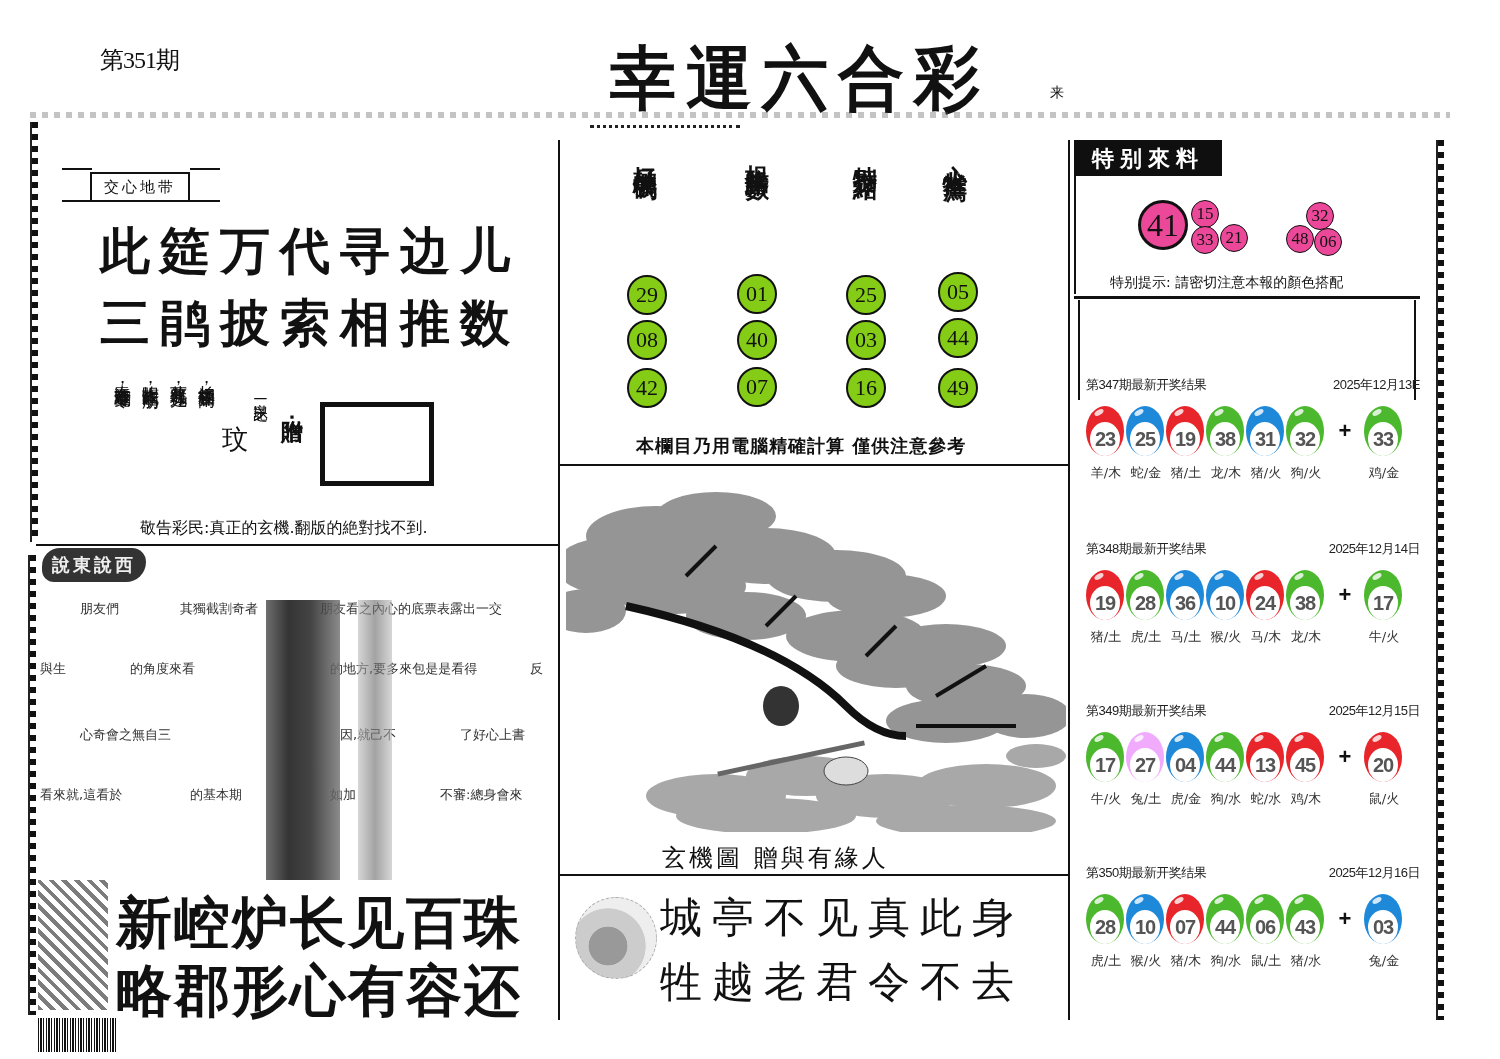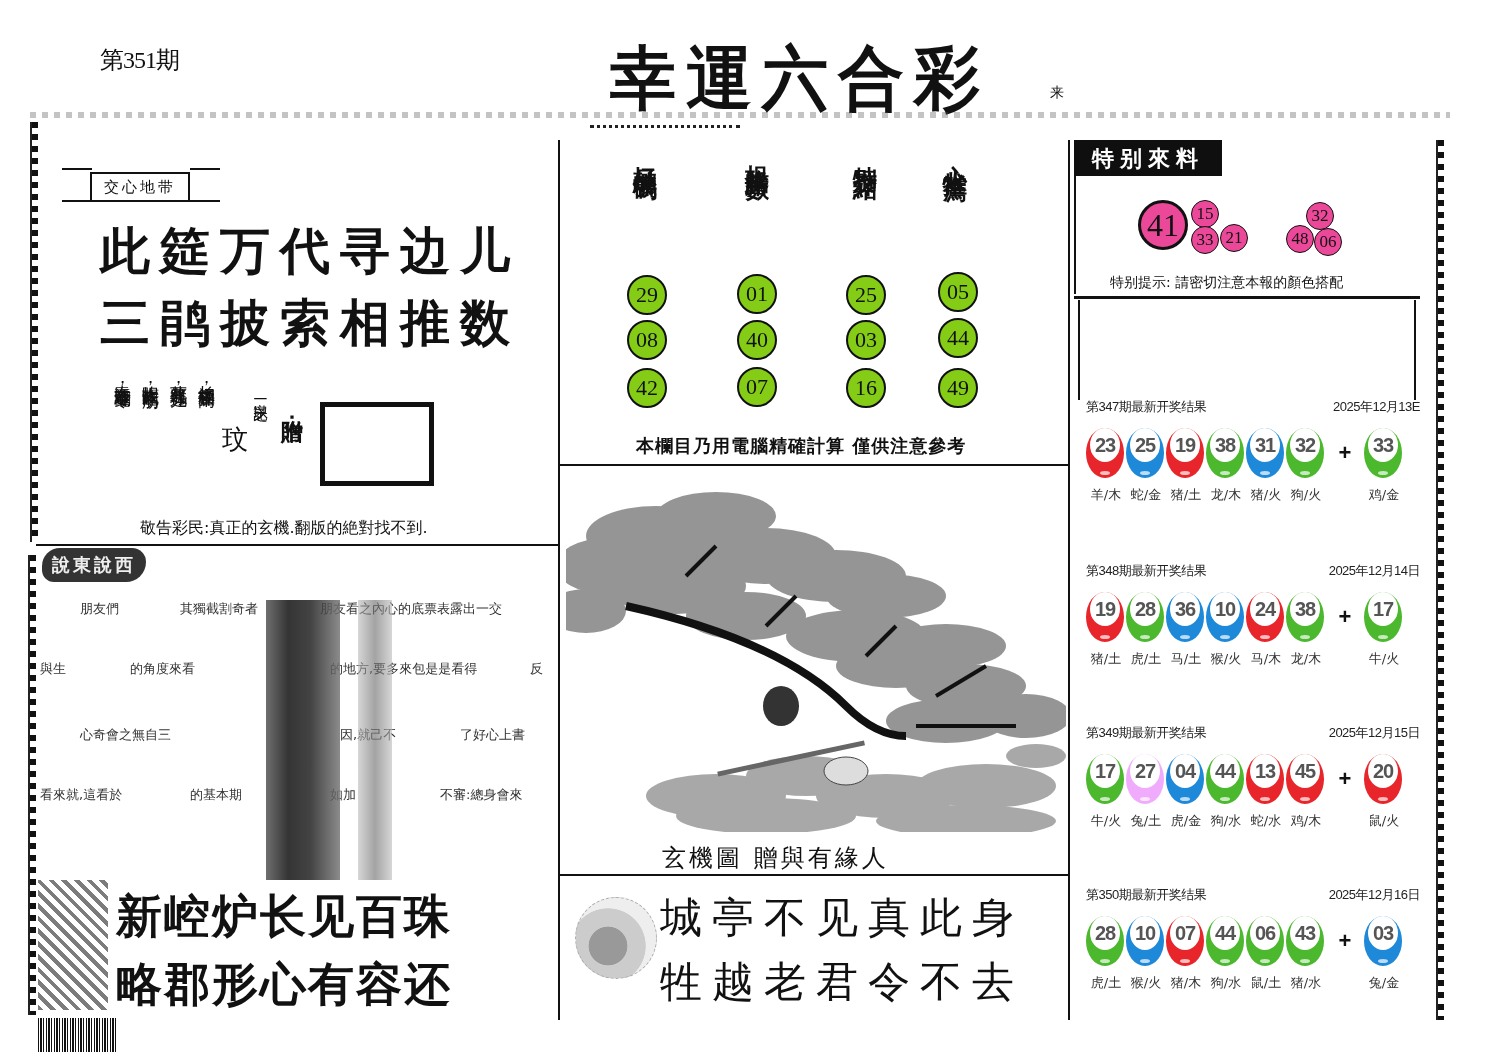--- a/index.html
+++ b/index.html
@@ -28,32 +28,32 @@
   .circ { width: 40px; height: 40px; border: 2px solid #111; border-radius: 50%; text-align: center; line-height: 36px; font-size: 22px; font-family: "Liberation Serif", serif; background: #84cc16; }
   .mid-note { font-size: 18px; font-weight: bold; font-family: "DejaVu Sans", sans-serif; letter-spacing: 1px; }
 
   
   .painting { left: 566px; top: 476px; width: 500px; height: 356px; overflow: hidden; }
   .caption { font-size: 24px; letter-spacing: 3px; font-family: "DejaVu Sans", sans-serif; }
   .poem-thin { font-size: 42px; letter-spacing: 10px; font-family: "DejaVu Sans", sans-serif; font-weight: normal; }
   .yinyang { left: 575px; top: 897px; width: 82px; height: 82px; border-radius: 50%; background: radial-gradient(circle at 40% 60%, #999 0 28%, #ccc 29% 55%, #eee 56%); border: 1px dashed #aaa; }
 
   
-  .poem-round { font-size: 46px; font-weight: bold; letter-spacing: 2px; font-family: "DejaVu Sans", sans-serif; }
+  .poem-round { font-size: 56px; font-weight: bold; letter-spacing: 2px; font-family: "DejaVu Sans", sans-serif; }
   .barcode { left: 38px; top: 1018px; width: 78px; height: 34px; background: repeating-linear-gradient(90deg,#111 0 1px,#fff 1px 2px,#111 2px 4px,#fff 4px 5px,#111 5px 6px,#fff 6px 8px); }
 
   
   .special-head { left: 1074px; top: 140px; width: 148px; height: 36px; background: #222; color: #eee; font-size: 22px; font-weight: bold; letter-spacing: 6px; text-align: center; line-height: 36px; filter: contrast(1.2); }
   .sc { border: 1.5px solid #111; border-radius: 50%; text-align: center; font-family: "Liberation Serif", serif; background:#ec4899; }
   .tip { font-size: 14px; font-family: "DejaVu Sans", sans-serif; }
 
-  .draw { left: 1086px; width: 334px; height: 160px; margin-top: 22px; }
+  .draw { left: 1086px; width: 334px; height: 160px; }
   .draw .head { display:flex; justify-content: space-between; font-size: 13px; font-family: "Liberation Sans", sans-serif; color:#222; letter-spacing: -0.5px; }
   .draw .balls { position: absolute; top: 30px; left: 0; display:flex; align-items:center; }
-  .ball { width: 38px; height: 50px; border-radius: 50%; margin-right: 2px; display:flex; align-items:flex-start; justify-content:center; position: relative; }
+  .ball { width: 38px; height: 50px; border-radius: 50%; margin-right: 2px; display:flex; align-items:flex-end; justify-content:center; position: relative; }
   .ball .inner { width: 30px; height: 34px; background: #fff; border-radius: 50%; display:flex; align-items:center; justify-content:center; font-family: "Liberation Sans", sans-serif; font-weight: bold; font-size: 20px; color: #555; letter-spacing: -1px; }
   .ball::before { content:""; position:absolute; top: 4px; left: 8px; width: 10px; height: 5px; background: rgba(255,255,255,0.8); border-radius: 50%; transform: rotate(-30deg); }
   .ball::after { content:""; position:absolute; bottom: 3px; left: 14px; width: 10px; height: 4px; background: rgba(255,255,255,0.7); border-radius: 50%; }
   .plus { width: 38px; text-align:center; font-size: 22px; font-weight: bold; font-family: "Liberation Sans", sans-serif; }
   .draw .labels { position:absolute; top: 88px; left: 0; display:flex; }
   .draw .labels span { width: 40px; text-align:center; font-size: 13px; font-family: "DejaVu Sans", sans-serif; color:#333; }
   .draw .labels .gap { width: 38px; }
 </style>
 </head>
 <body>

